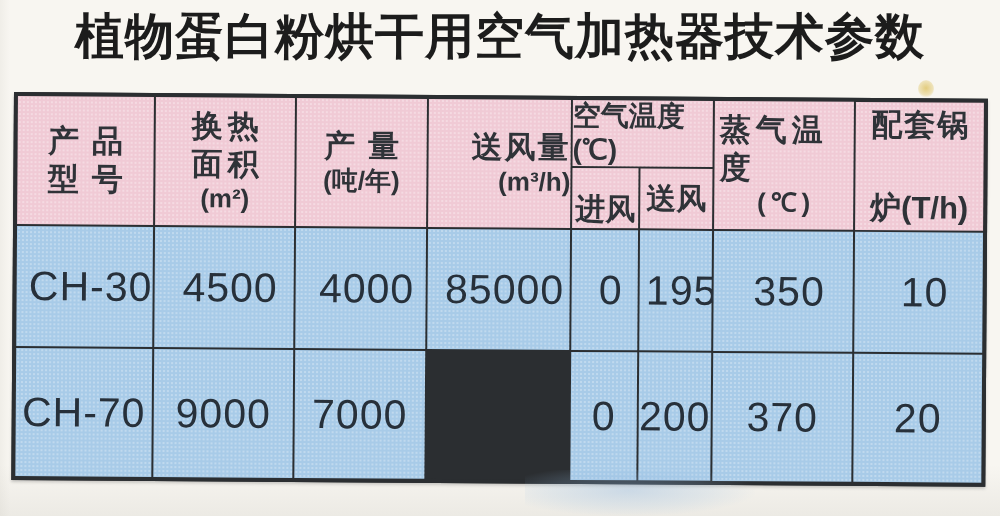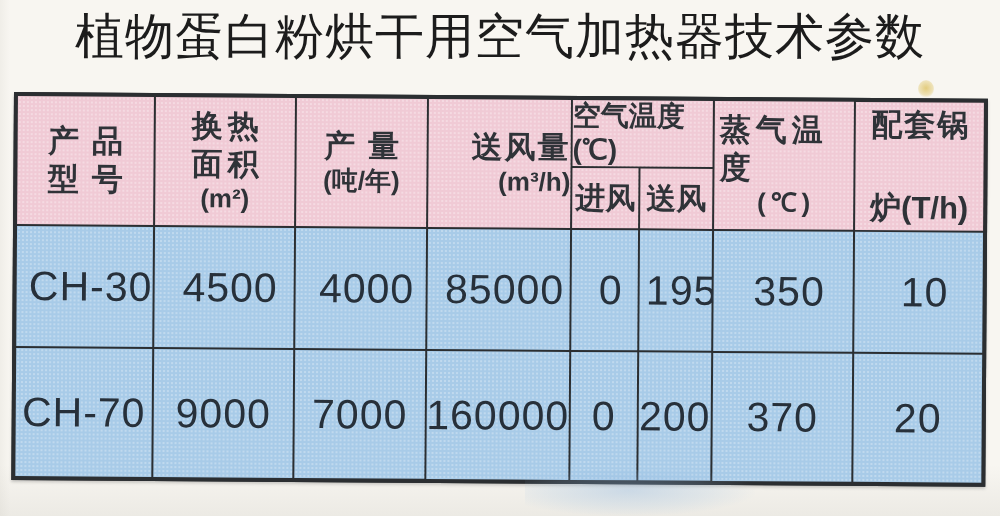--- a/index.html
+++ b/index.html
@@ -8,21 +8,21 @@
     background:
       linear-gradient(180deg, rgba(255,255,255,0) 90%, rgba(205,203,195,0.28) 100%),
       linear-gradient(90deg, rgba(215,213,205,0.25) 0px, rgba(0,0,0,0) 10px),
       #f8f6f1;
     font-family:"Liberation Sans", sans-serif;
   }
   .page{position:absolute;inset:0;}
   .title{
     position:absolute;top:4px;left:0;width:100%;
     text-align:center;
-    font-size:49px;font-weight:400;color:#1c1c1c;
+    font-size:49px;font-weight:700;color:#1c1c1c;
     letter-spacing:1px;
     font-family:"Liberation Sans", sans-serif;
   }
   .skew{
     position:absolute;left:14px;top:92px;
     transform:rotate(0.4deg);
     transform-origin:0 0;
   }
   .tbl{
     display:grid;
@@ -58,21 +58,21 @@
   .ls-mid{letter-spacing:5px;padding-left:5px;}
   .ls-sm{letter-spacing:2px;padding-left:2px;}
   .h-air{font-size:28px;}
   .h-sub{font-size:30px;}
   
   .c-model{grid-column:1;grid-row:1/3;}
   .c-area{grid-column:2;grid-row:1/3;}
   .c-output{grid-column:3;grid-row:1/3;}
   .c-airflow{grid-column:4;grid-row:1/3;align-items:flex-end;}
   .c-airtemp{grid-column:5/7;grid-row:1;}
-  .c-inlet{grid-column:5;grid-row:2;}
+  .c-inlet{grid-column:5;grid-row:2;justify-content:flex-end;}
   .c-outlet{grid-column:6;grid-row:2;}
   .c-steam{grid-column:7;grid-row:1/3;}
   .c-boiler{grid-column:8;grid-row:1/3;gap:45px;}
   .gr3{grid-row:3;padding-left:12px;} .gr4{grid-row:4;}
   .gc1{grid-column:1;} .gc2{grid-column:2;} .gc3{grid-column:3;} .gc4{grid-column:4;}
   .gc5{grid-column:5;} .gc6{grid-column:6;} .gc7{grid-column:7;} .gc8{grid-column:8;}
   
   .smudge{
     position:absolute;left:525px;top:470px;width:230px;height:46px;
     background:radial-gradient(ellipse at 45% 45%, rgba(140,180,222,0.38) 0%, rgba(150,188,225,0.18) 45%, rgba(0,0,0,0) 72%);
@@ -140,21 +140,20 @@
       <div class="cell data gr3 gc3">4000</div>
       <div class="cell data gr3 gc4">85000</div>
       <div class="cell data gr3 gc5">0</div>
       <div class="cell data gr3 gc6">195</div>
       <div class="cell data gr3 gc7">350</div>
       <div class="cell data gr3 gc8">10</div>
 
       <div class="cell data gr4 gc1">CH-70</div>
       <div class="cell data gr4 gc2">9000</div>
       <div class="cell data gr4 gc3">7000</div>
-      <div class="cell data gr4 gc4">160000</div>
       <div class="cell data gr4 gc5">0</div>
       <div class="cell data gr4 gc6">200</div>
       <div class="cell data gr4 gc7">370</div>
       <div class="cell data gr4 gc8">20</div>
 
     </div>
   </div>
 
   <div class="smudge"></div>
   <div class="speck"></div>

